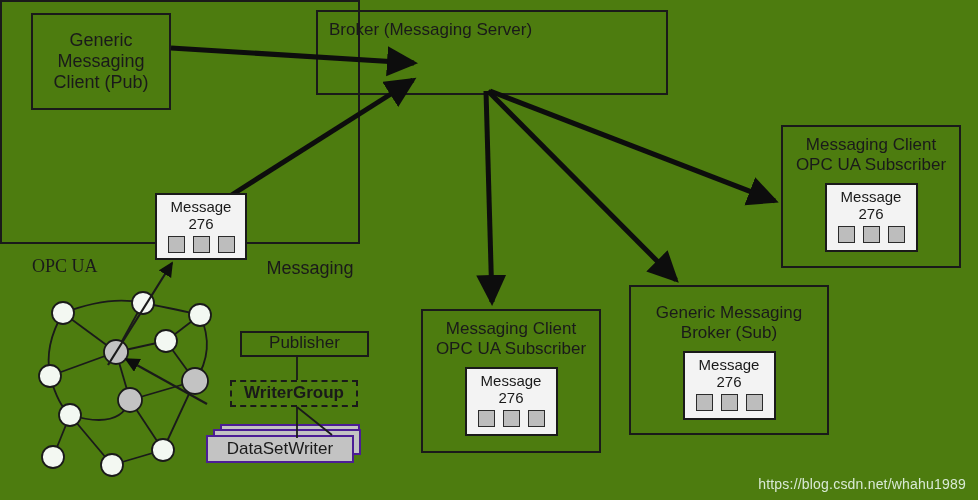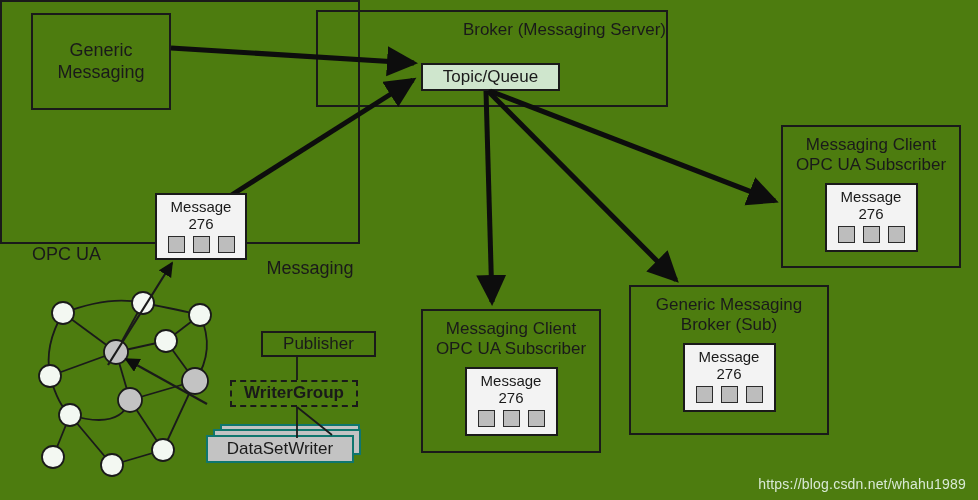--- a/index.html
+++ b/index.html
@@ -36,24 +36,23 @@
     line-height: 1.2;
     text-align: center;
   }
   
   #generic-pub {
     left: 31px; top: 13px; width: 140px; height: 97px;
     justify-content: center;
     font-size: 18px;
   }
   #broker {
-    left: 316px; top: 10px; width: 352px; height: 97px;
-    align-items: flex-end;
-    font-size: 17px;
-    padding-left: 24px;
+    left: 316px; top: 10px; width: 352px; height: 85px;
+    align-items: flex-start;
+    font-size: 17px;
   }
   #broker .hdr {
     padding: 8px 0 0 11px;
     text-align: left;
   }
   #topic-queue {
     left: 421px; top: 63px; width: 139px; height: 28px;
     justify-content: center;
     font-size: 17px;
     background: #cfe6cd;
@@ -67,21 +66,21 @@
   }
   #msg-client-sub-mid {
     left: 421px; top: 309px; width: 180px; height: 144px;
     font-size: 17px;
     padding-top: 8px;
     z-index: 4;
   }
   #generic-sub {
     left: 629px; top: 285px; width: 200px; height: 150px;
     font-size: 17px;
-    padding-top: 8px;
+    padding-top: 16px;
     z-index: 4;
   }
   #opcua-outer {
     left: 22px; top: 250px; width: 356px; height: 240px;
     border: 2px solid #1a1a1a;
     z-index: 2;
   }
   
   .message-pkt {
     box-sizing: border-box;
@@ -107,50 +106,51 @@
     border: 1.6px solid #2b2b2b;
     box-sizing: border-box;
   }
   #msg-top {
     position: absolute;
     left: 155px; top: 193px; width: 92px; height: 67px;
     z-index: 8;
   }
   
   #opcua-label {
-    left: 32px; top: 244px;
+    left: 32px; top: 256px;
     font-size: 18px;
     text-align: left;
     width: 140px;
+    font-family: Liberation Serif, serif;
   }
   #mclient-label {
     left: 250px; top: 258px;
     font-size: 18px;
     width: 120px;
   }
   #publisher-box {
-    left: 240px; top: 331px; width: 115px; height: 26px;
-    justify-content: center; font-size: 17px; margin-left: 21px;
+    left: 240px; top: 331px; width: 129px; height: 26px;
+    font-size: 17px;
   }
   #writergroup-box {
     left: 230px; top: 380px; width: 128px; height: 27px;
     justify-content: center; font-size: 17px;
     border: 2px dashed #1a1a1a;
     font-weight: bold;
   }
   .dsw-stack {
     position: absolute;
     left: 206px; top: 424px;
     width: 160px; height: 40px;
   }
   .dsw-layer {
     position: absolute;
     box-sizing: border-box;
     background: #c3c3c3;
-    border: 2px solid #0f766e;
+    border: 2px solid #4c1d95;
   }
   .dsw-l1 { left: 14px; top: 0px;  width: 140px; height: 26px; }
   .dsw-l2 { left: 7px;  top: 5px;  width: 148px; height: 26px; }
   .dsw-l3 { left: 0px;  top: 11px; width: 148px; height: 28px;
             display: flex; align-items: center; justify-content: center;
             font-size: 17px; color: #1a1a1a; }
   
   #watermark {
     position: absolute;
     right: 12px; bottom: 8px;
@@ -218,29 +218,27 @@
     <g fill="none" stroke="#1a1a1a" stroke-width="1.8">
       <line x1="297" y1="357" x2="297" y2="380"></line>
       <line x1="297" y1="407" x2="297" y2="438"></line>
       <line x1="297" y1="407" x2="332" y2="435"></line>
     </g>
   </svg>
 
   <div class="box" id="generic-pub">
     <div class="box-title">Generic</div>
     <div class="box-title">Messaging</div>
+    <div class="box-title">Client (Pub)</div>
   </div>
 
   <div class="box" id="broker">
     <div class="hdr">Broker (Messaging Server)</div>
   </div>
 
-  <div class="box" id="topic-queue">
-    <div class="box-title">Topic/Queue</div>
-  </div>
 
   <div class="box" id="msg-client-sub-right">
     <div class="box-title">Messaging Client</div>
     <div class="box-title">OPC UA Subscriber</div>
     <div class="message-pkt" style="position:relative;margin-top:8px;width:93px;height:69px;">
       <div>Message</div>
       <div>276</div>
       <div class="sq-row">
         <div class="sq"></div>
         <div class="sq"></div>

